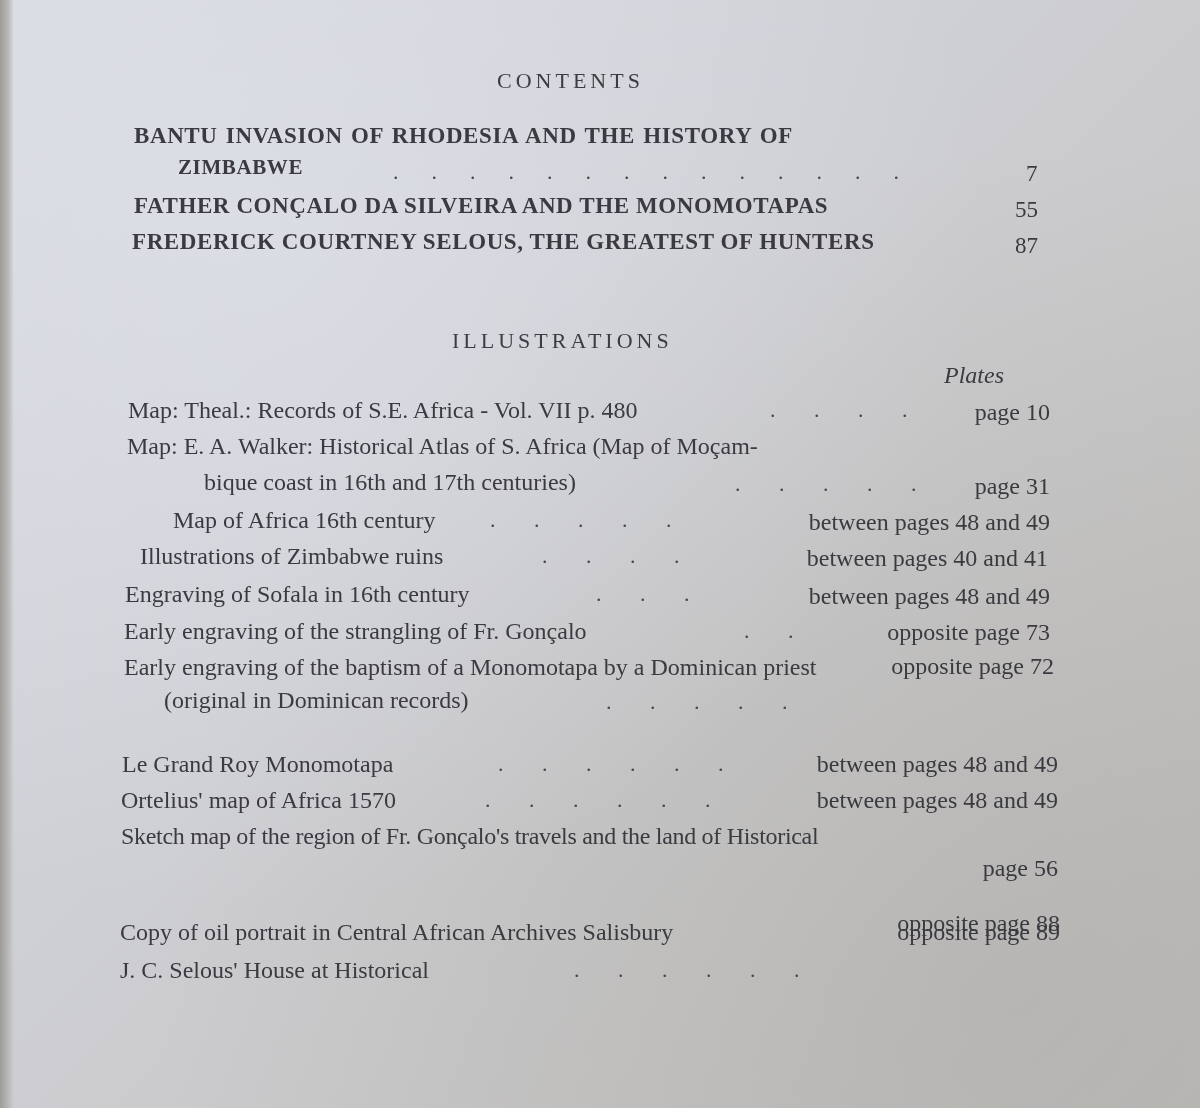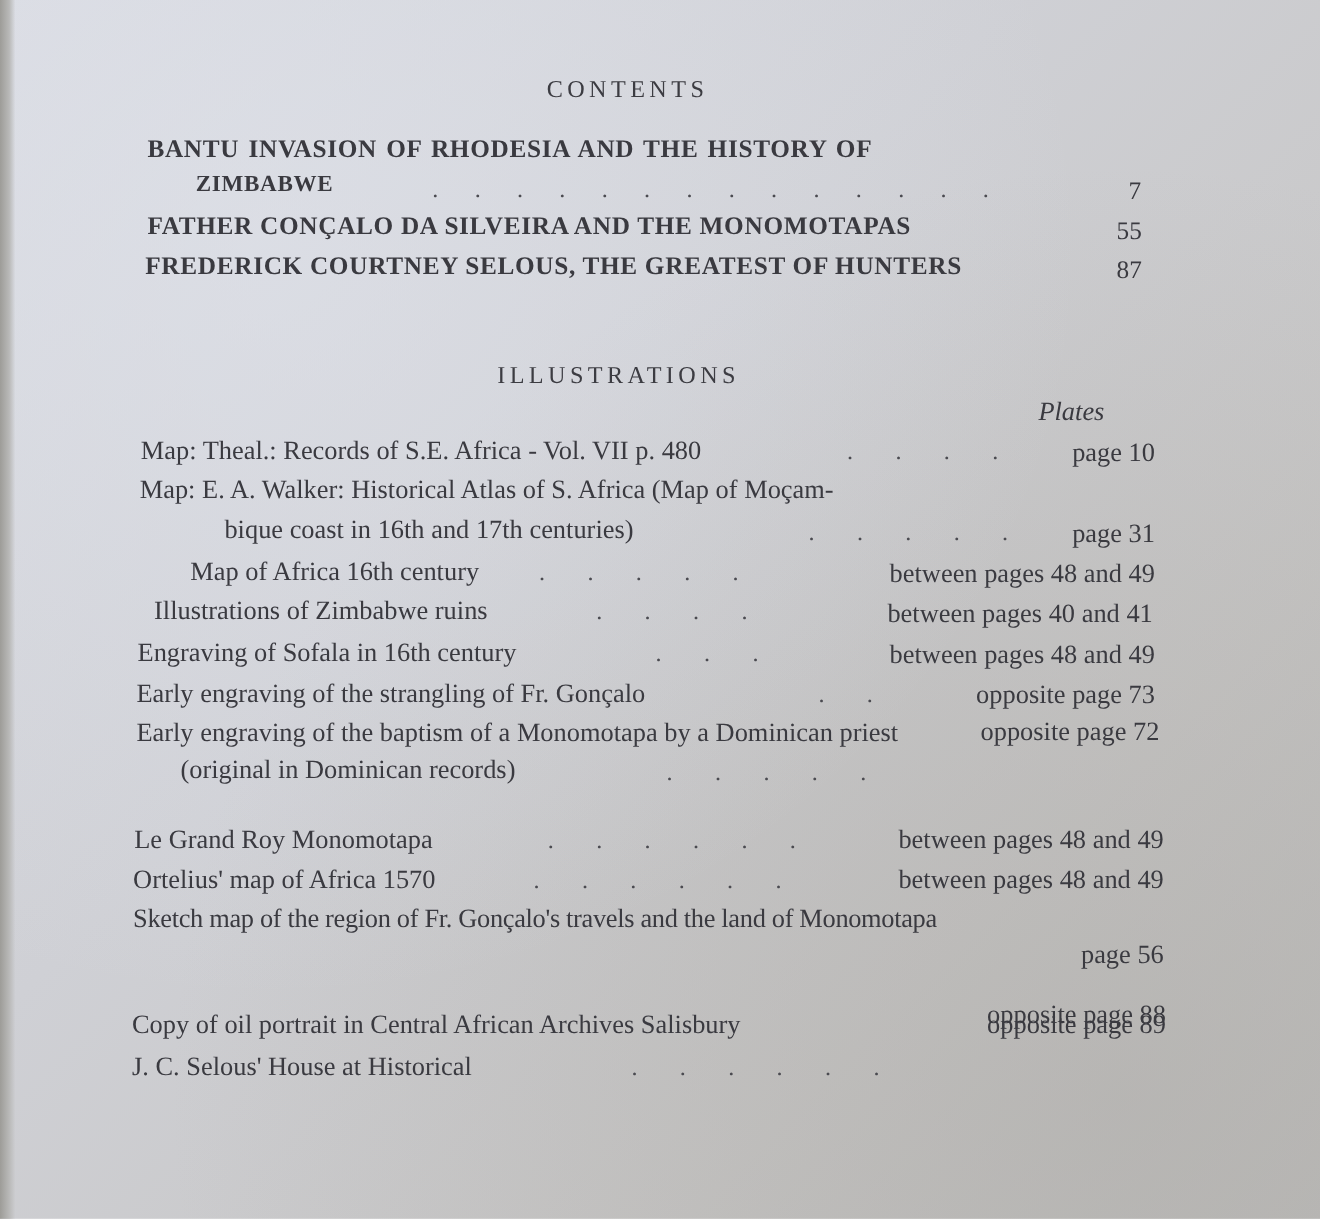--- a/index.html
+++ b/index.html
@@ -130,21 +130,21 @@
 <div class="ill-ref" style="right:146px; top:652px;">opposite page 72</div>
 
 <div class="ill-line" style="left:122px; top:750px;">Le Grand Roy Monomotapa</div>
 <div class="leader" style="left:498px; top:750px;">.       .       .       .       .       .</div>
 <div class="ill-ref" style="right:142px; top:750px;">between pages 48 and 49</div>
 
 <div class="ill-line" style="left:121px; top:786px;">Ortelius' map of Africa 1570</div>
 <div class="leader" style="left:485px; top:786px;">.       .       .       .       .       .</div>
 <div class="ill-ref" style="right:142px; top:786px;">between pages 48 and 49</div>
 
-<div class="ill-line" style="left:121px; top:822px; letter-spacing:-0.3px;">Sketch map of the region of Fr. Gonçalo's travels and the land of Monomotapa</div>
+<div class="ill-line" style="left:121px; top:822px; letter-spacing:-0.3px;">Sketch map of the region of Fr. Gonçalo's travels and the land of Historical</div>
 <div class="ill-ref" style="right:142px; top:854px;">page 56</div>
 
 <div class="ill-line" style="left:120px; top:918px;">Copy of oil portrait in Central African Archives Salisbury</div>
 <div class="ill-ref" style="right:140px; top:918px;">opposite page 89</div>
 
 <div class="ill-line" style="left:120px; top:956px;">J. C. Selous' House at Historical</div>
 <div class="leader" style="left:574px; top:956px;">.       .       .       .       .       .</div>
 <div class="ill-ref" style="right:140px; top:909px;">opposite page 88</div>
 
 </body></html>

